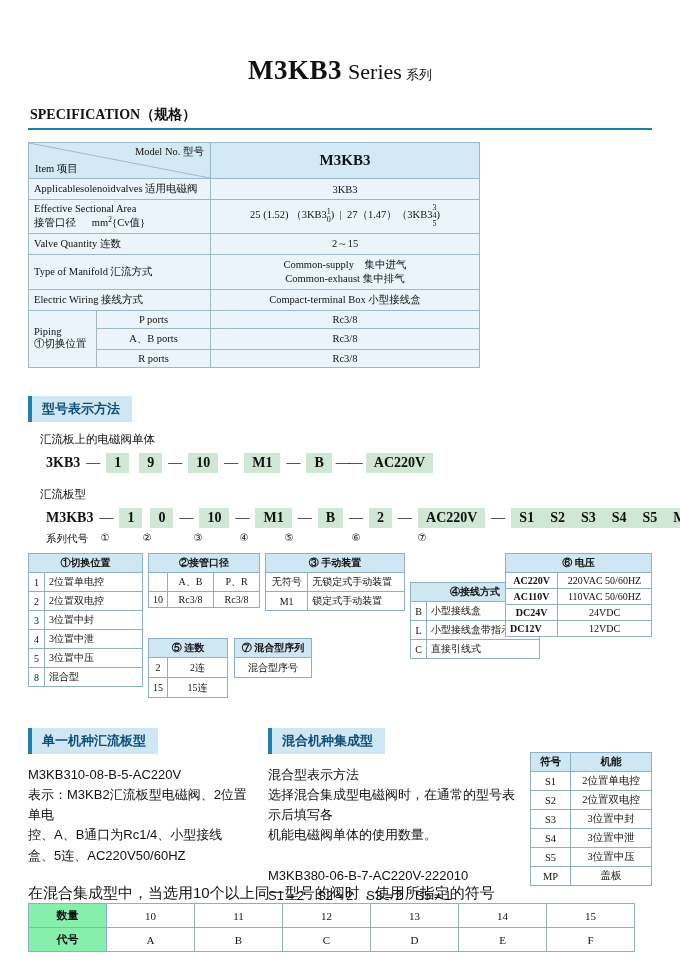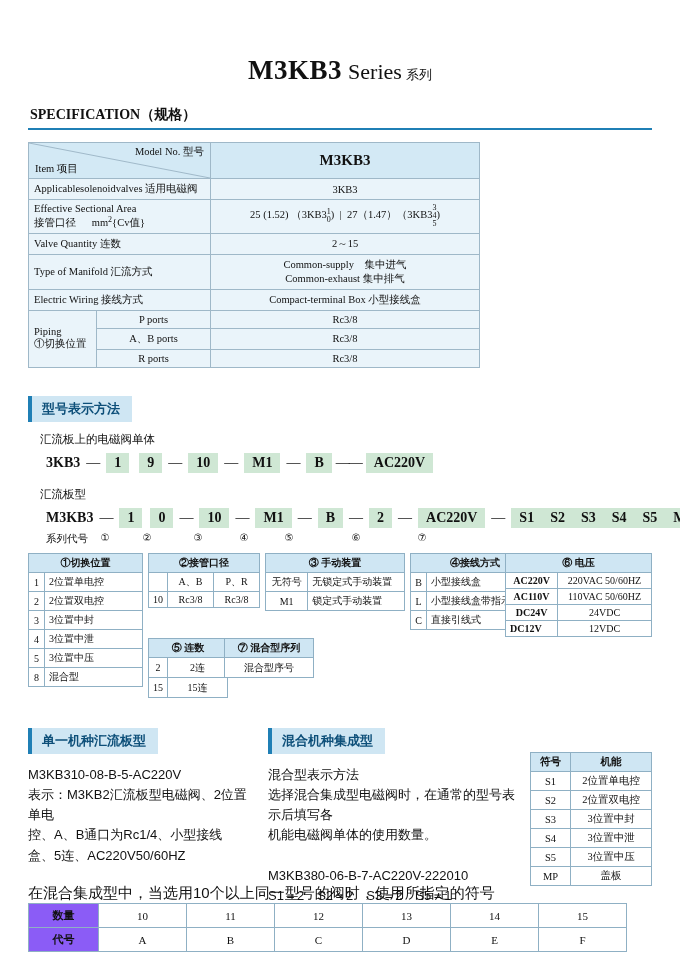--- a/index.html
+++ b/index.html
@@ -83,21 +83,21 @@
   .opt td { background:#fff; }
 
   
   .blk-text { position:absolute; font-size:13px; line-height:1.55; }
   .fn-table { position:absolute; font-size:10.5px; font-family:"Liberation Serif", serif;}
   .fn-table td { border:1px solid #8fb0c4; padding:2px 6px; text-align:center; }
   .fn-table .head { background:#cfe6f3; font-weight:bold; }
   .qty-note { position:absolute; left:28px; top:884px; font-size:15px; }
   .qty { position:absolute; left:28px; top:903px; font-size:11px; font-family:"Liberation Serif", serif;}
   .qty td { border:1px solid #8fb0c4; padding:4px 6px; text-align:center; }
-  .qty .head { background:#8b5cf6; font-weight:bold; width:70px; }
+  .qty .head { background:#86efac; font-weight:bold; width:78px; }
   .qty .cell { width:88px; background:#fff; }
 </style>
 </head>
 <body>
 
 <div class="page">
 
   <div class="series">
     <span class="m3">M3KB3</span><span class="sr">Series</span><span class="cn">系列</span>
   </div>
@@ -288,21 +288,21 @@
           <td style="text-align:center">无符号</td>
           <td>无锁定式手动装置</td>
         </tr>
     <tr>
           <td style="text-align:center">M1</td>
           <td>锁定式手动装置</td>
         </tr>
   </tbody>
     </table>
 
-  <table class="opt" style="left:410px; top:553px; width:130px;">
+  <table class="opt" style="left:410px; top:582px; width:130px;">
     <tbody>
         <tr>
           <td class="head" colspan="2">④接线方式</td>
         </tr>
     <tr>
           <td class="idx">B</td>
           <td>小型接线盒</td>
         </tr>
     <tr>
           <td class="idx">L</td>
@@ -348,21 +348,21 @@
           <td class="idx" style="height:20px">2</td>
           <td style="text-align:center">2连</td>
         </tr>
     <tr>
           <td class="idx" style="height:20px">15</td>
           <td style="text-align:center">15连</td>
         </tr>
   </tbody>
     </table>
 
-  <table class="opt" style="left:224px; top:638px; width:90px;">
+  <table class="opt" style="left:234px; top:638px; width:78px;">
     <tbody>
         <tr>
           <td class="head">⑦ 混合型序列</td>
         </tr>
     <tr>
           <td style="text-align:center;height:20px">混合型序号</td>
         </tr>
   </tbody>
     </table>
 

